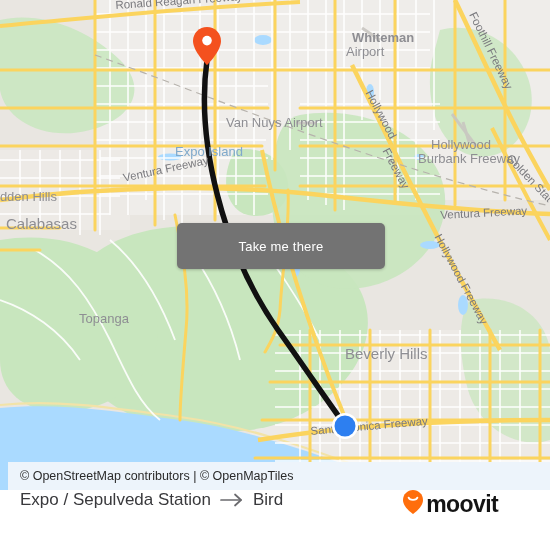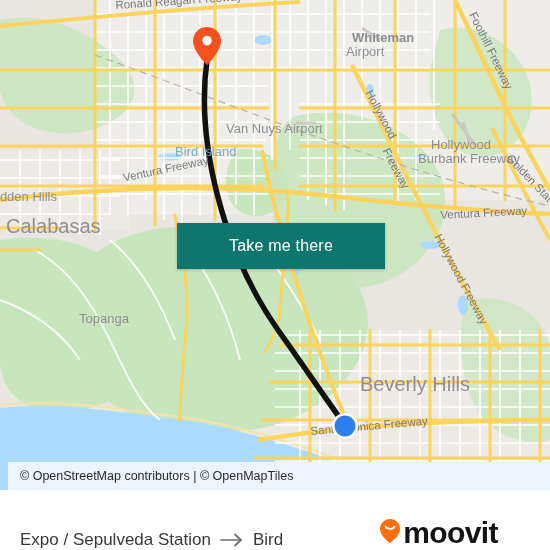--- a/index.html
+++ b/index.html
@@ -47,21 +47,21 @@
     color: #8C8C90;
     font-family: "Liberation Sans", sans-serif;
     white-space: nowrap;
     pointer-events: none;
     line-height: 1.15;
   }
   .lbl.place {
     color: #8E8E93;
   }
   .lbl.big {
-    font-size: 20px;
+    font-size: 15px;
   }
   .lbl.mid {
     font-size: 13px;
   }
   .lbl.road {
     color: #7A7A7E;
     font-size: 11.5px;
   }
   .lbl.water {
     color: #7FA9CB;
@@ -83,26 +83,26 @@
     height: 28px;
   }
 
   
   .cta {
     position: absolute;
     left: 177px;
     top: 223px;
     width: 208px;
     height: 46px;
-    background: #0f766e;
-    border-radius: 0;
+    background: #737373;
+    border-radius: 5px;
     border: none;
     color: #ffffff;
     font-family: "Liberation Sans", sans-serif;
-    font-size: 16px;
+    font-size: 13px;
     letter-spacing: 0.2px;
     cursor: pointer;
     box-shadow: 0 1px 3px rgba(0,0,0,0.22);
     display: flex;
     align-items: center;
     justify-content: center;
     padding: 0;
   }
 
   
@@ -127,21 +127,21 @@
 
   
   .footer {
     position: absolute;
     left: 0;
     top: 490px;
     width: 516px;
     height: 60px;
     background: #ffffff;
     display: flex;
-    align-items: flex-end;
+    align-items: flex-start;
     box-sizing: border-box;
     padding: 0 18px 0 20px;
   }
   .trip {
     display: flex;
     align-items: center;
     gap: 9px;
     flex: 1 1 auto;
     min-width: 0;
   }
@@ -157,21 +157,21 @@
     color: #6A6A6E;
   }
 
   .brand {
     display: flex;
     align-items: center;
     gap: 3px;
     flex: 0 0 auto;
   }
   .brand-word {
-    font-size: 30px;
+    font-size: 23px;
     font-weight: bold;
     color: #141414;
     letter-spacing: -0.6px;
     font-family: "Liberation Sans", sans-serif;
   }
 </style>
 </head>
 <body>
 
 <div class="screen">
@@ -281,34 +281,34 @@
 
         <path d="M207,60 C196,140 222,250 278,330 C308,372 332,408 345,425" stroke="#111111" stroke-width="5.5" fill="none" stroke-linecap="round"></path>
       </g>
     </svg>
 
     <div id="map-labels">
         <div class="lbl mid road" style="left: 115px; top: -1px; transform: rotate(-4deg); transform-origin: left top;">Ronald Reagan Freeway</div>
         <div class="lbl mid place" style="left: 352px; top: 31px; font-weight: bold;">Whiteman</div>
         <div class="lbl mid place" style="left: 346px; top: 45px;">Airport</div>
         <div class="lbl road road" style="left: 478px; top: 10px; transform: rotate(64deg); transform-origin: left top;">Foothill Freeway</div>
-        <div class="lbl mid place" style="left: 226px; top: 122px;">Van Nuys Airport</div>
+        <div class="lbl mid place" style="left: 226px; top: 116px;">Van Nuys Airport</div>
         <div class="lbl road road" style="left: 374px; top: 88px; transform: rotate(62deg); transform-origin: left top;">Hollywood</div>
         <div class="lbl road road" style="left: 391px; top: 146px; transform: rotate(62deg); transform-origin: left top;">Freeway</div>
         <div class="lbl mid place" style="left: 431px; top: 138px;">Hollywood</div>
         <div class="lbl mid place" style="left: 418px; top: 152px;">Burbank Freeway</div>
         <div class="lbl road road" style="left: 513px; top: 152px; transform: rotate(46deg); transform-origin: left top;">Golden Stat</div>
-        <div class="lbl mid water" style="left: 175px; top: 145px;">Bird Island</div>
+        <div class="lbl mid water" style="left: 175px; top: 145px;">Expo Island</div>
         <div class="lbl road road" style="left: 122px; top: 172px; transform: rotate(-12deg); transform-origin: left top;">Ventura Freeway</div>
         <div class="lbl road road" style="left: 440px; top: 209px; transform: rotate(-3deg); transform-origin: left top;">Ventura Freeway</div>
         <div class="lbl mid place" style="left: -3px; top: 190px;">idden Hills</div>
         <div class="lbl big place" style="left: 6px; top: 215px;">Calabasas</div>
         <div class="lbl road road" style="left: 443px; top: 232px; transform: rotate(62deg); transform-origin: left top;">Hollywood Freeway</div>
         <div class="lbl mid place" style="left: 79px; top: 312px;">Topanga</div>
-        <div class="lbl big place" style="left: 360px; top: 345px; margin-top: 28px;">Beverly Hills</div>
+        <div class="lbl big place" style="left: 345px; top: 345px;">Beverly Hills</div>
         <div class="lbl road road" style="left: 310px; top: 425px; transform: rotate(-5deg); transform-origin: left top;">Santa Monica Freeway</div>
         <div class="lbl mid place" style="left: 288px; top: 462px;">Santa Monica</div>
         <div class="lbl mid place" style="left: 283px; top: 477px;">Municipal Airport</div>
       </div>
 
     <div class="marker-dest" title="Csun" style="left: 193px; top: 27px;">
       <svg viewBox="0 0 28 38" width="28" height="38">
         <path d="M14 0 C6.3 0 0 6.2 0 13.9 C0 24.3 14 38 14 38 C14 38 28 24.3 28 13.9 C28 6.2 21.7 0 14 0 Z" fill="#F4511E"></path>
         <circle cx="14" cy="13.6" r="4.8" fill="#FFFFFF"></circle>
       </svg>

